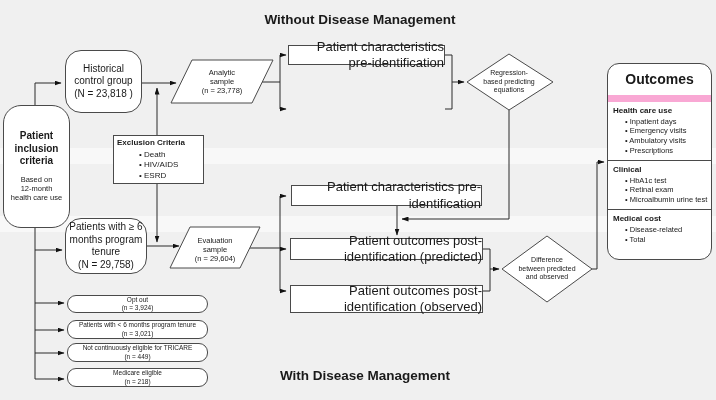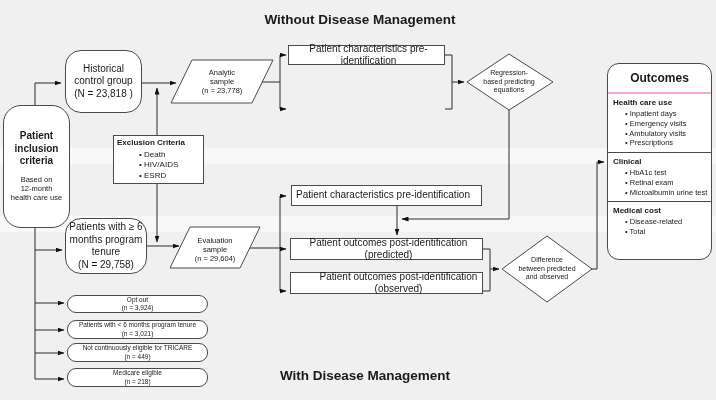--- a/index.html
+++ b/index.html
@@ -8,29 +8,29 @@
   .band{position:absolute;left:0;width:716px;background:#f8f8f8;}
   #svglayer{position:absolute;left:0;top:0;z-index:1;}
   .node{position:absolute;z-index:2;box-sizing:border-box;background:#fff;border:1px solid #4a4a4a;
         display:flex;flex-direction:column;align-items:center;justify-content:center;
         text-align:center;line-height:1.25;}
   .overlay{position:absolute;z-index:2;display:flex;flex-direction:column;align-items:center;
         justify-content:center;text-align:center;line-height:1.2;background:transparent;border:none;}
   .pre{white-space:pre-line;}
   .t8{font-size:10px;} .t75{font-size:7.5px;} .t7{font-size:7px;} .t65{font-size:6.5px;}
   .bold{font-weight:bold;}
-  .rect-label{align-items:flex-start;text-align:center;padding-left:4px;font-size:10px;}
+  .rect-label{align-items:flex-start;text-align:right;padding-left:4px;font-size:13px;}
   .section-title{position:absolute;z-index:2;text-align:center;font-weight:bold;font-size:13.5px;}
   ul.blist{list-style:none;margin:1px 0 0 0;padding:0;text-align:left;}
   ul.blist li{padding-left:8px;text-indent:-8px;line-height:1.3;}
   ul.blist li::before{content:"• ";}
   
   #outcomes{justify-content:flex-start;border-radius:12px;padding:0;}
-  #outcomes .hd{width:100%;box-sizing:border-box;font-weight:bold;font-size:12px;
-        padding:7px 0 6px 0;border-bottom:2px solid #f9a8d4;}
+  #outcomes .hd{width:100%;box-sizing:border-box;font-weight:bold;font-size:14px;
+        padding:7px 0 6px 0;border-bottom:7px solid #f9a8d4;}
   #outcomes .sec{width:100%;box-sizing:border-box;text-align:left;padding:4px 3px 4px 5px;font-size:7.5px;}
   #outcomes .sec + .sec{border-top:1px solid #4a4a4a;}
   #outcomes .sec .sh{font-weight:bold;font-size:8px;}
   #outcomes .sec ul.blist{margin-left:12px;}
   
   #exclusion{justify-content:space-between;align-items:flex-start;padding:2px 2px 2px 3px;}
   #exclusion .sh{font-weight:bold;font-size:8px;}
   #exclusion ul.blist{margin-left:22px;font-size:8px;}
 </style>
 </head>
@@ -135,21 +135,21 @@
 (n = 29,604)</div>
 
   <div class="node rect-label" style="left:288px;top:45px;width:157px;height:20px;">Patient characteristics pre-identification</div>
 
   <div class="overlay pre t7" style="left:468px;top:62px;width:82px;height:40px;">Regression-
 based predicting
 equations</div>
 
   <div class="node rect-label" style="left:291px;top:185px;width:191px;height:21px;">Patient characteristics pre-identification</div>
   <div class="node rect-label" style="left:290px;top:238px;width:193px;height:22px;">Patient outcomes post-identification (predicted)</div>
-  <div class="node rect-label" style="left:290px;top:272px;width:193px;height:22px;padding-left:24px;">Patient outcomes post-identification (observed)</div>
+  <div class="node rect-label" style="left:290px;top:285px;width:193px;height:28px;padding-left:24px;">Patient outcomes post-identification (observed)</div>
 
   <div class="overlay pre t7" style="left:500px;top:250px;width:94px;height:38px;">Difference
 between predicted
 and observed</div>
 
   <div class="node pre t65" style="left:67px;top:295px;width:141px;height:18px;border-radius:9px;">Opt out
 (n = 3,924)</div>
   <div class="node pre t65" style="left:67px;top:320px;width:141px;height:19px;border-radius:9px;">Patients with &lt; 6 months program tenure
 (n = 3,021)</div>
   <div class="node pre t65" style="left:67px;top:343px;width:141px;height:19px;border-radius:9px;">Not continuously eligible for TRICARE

